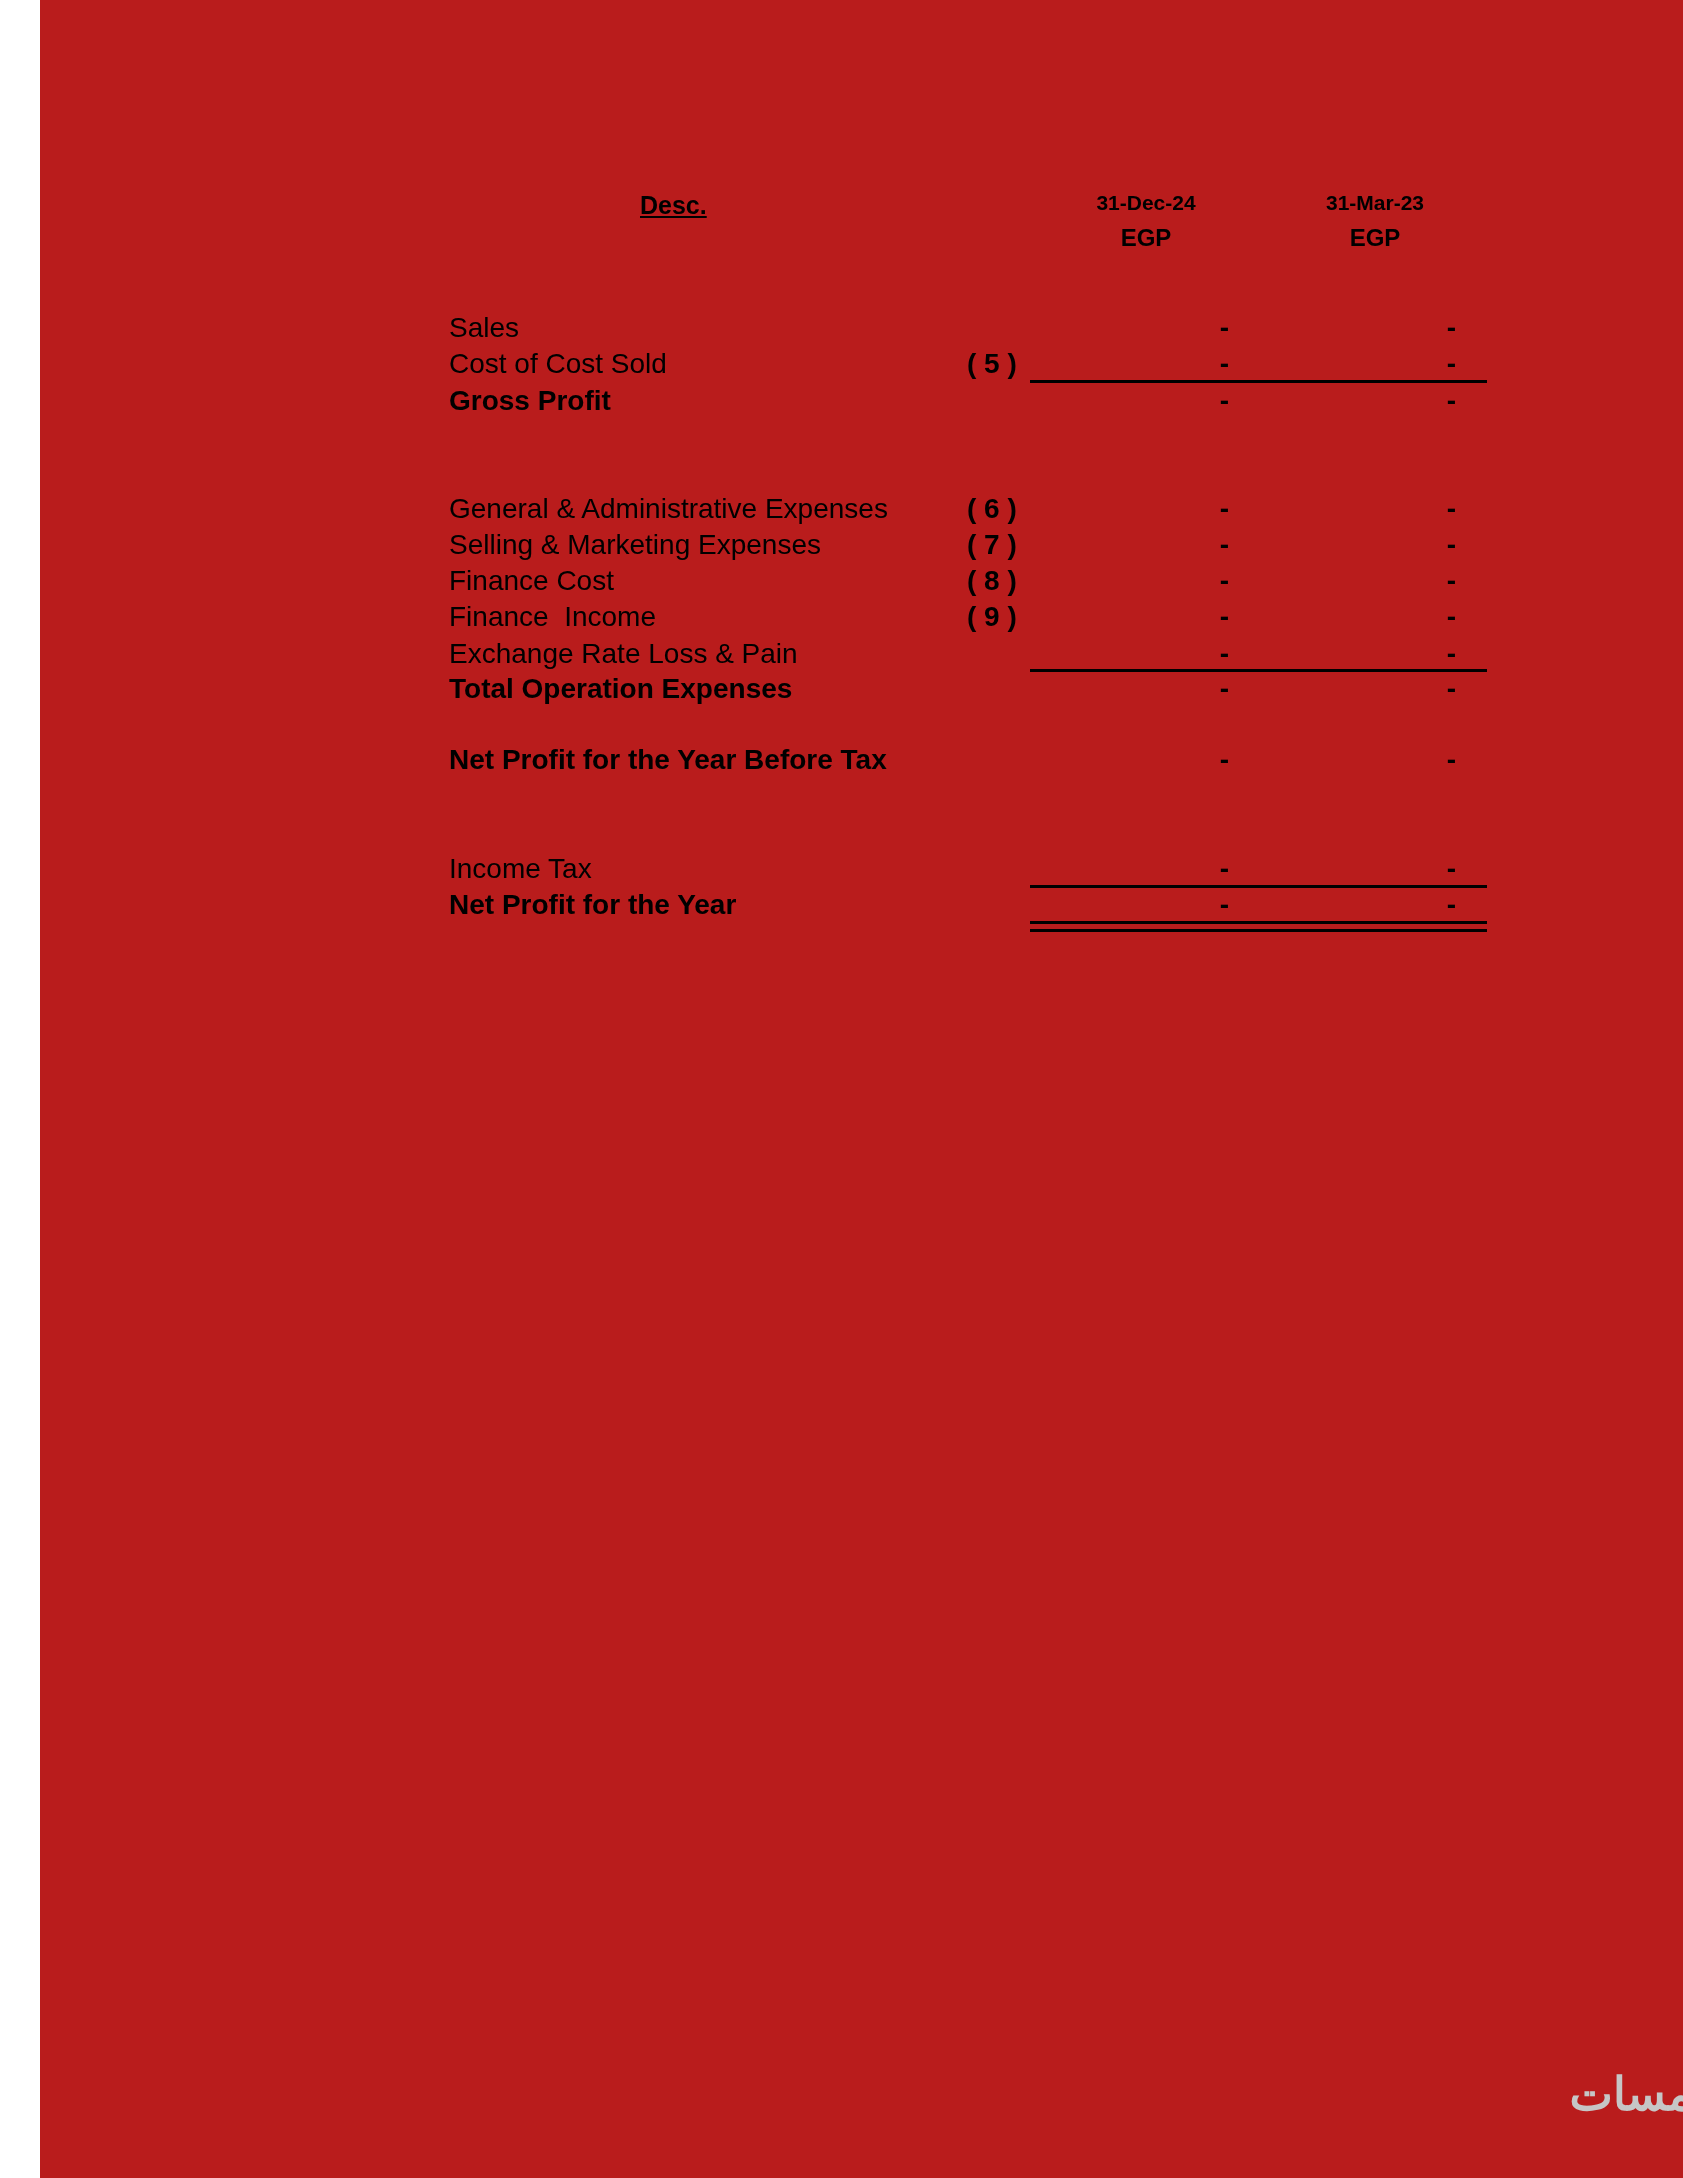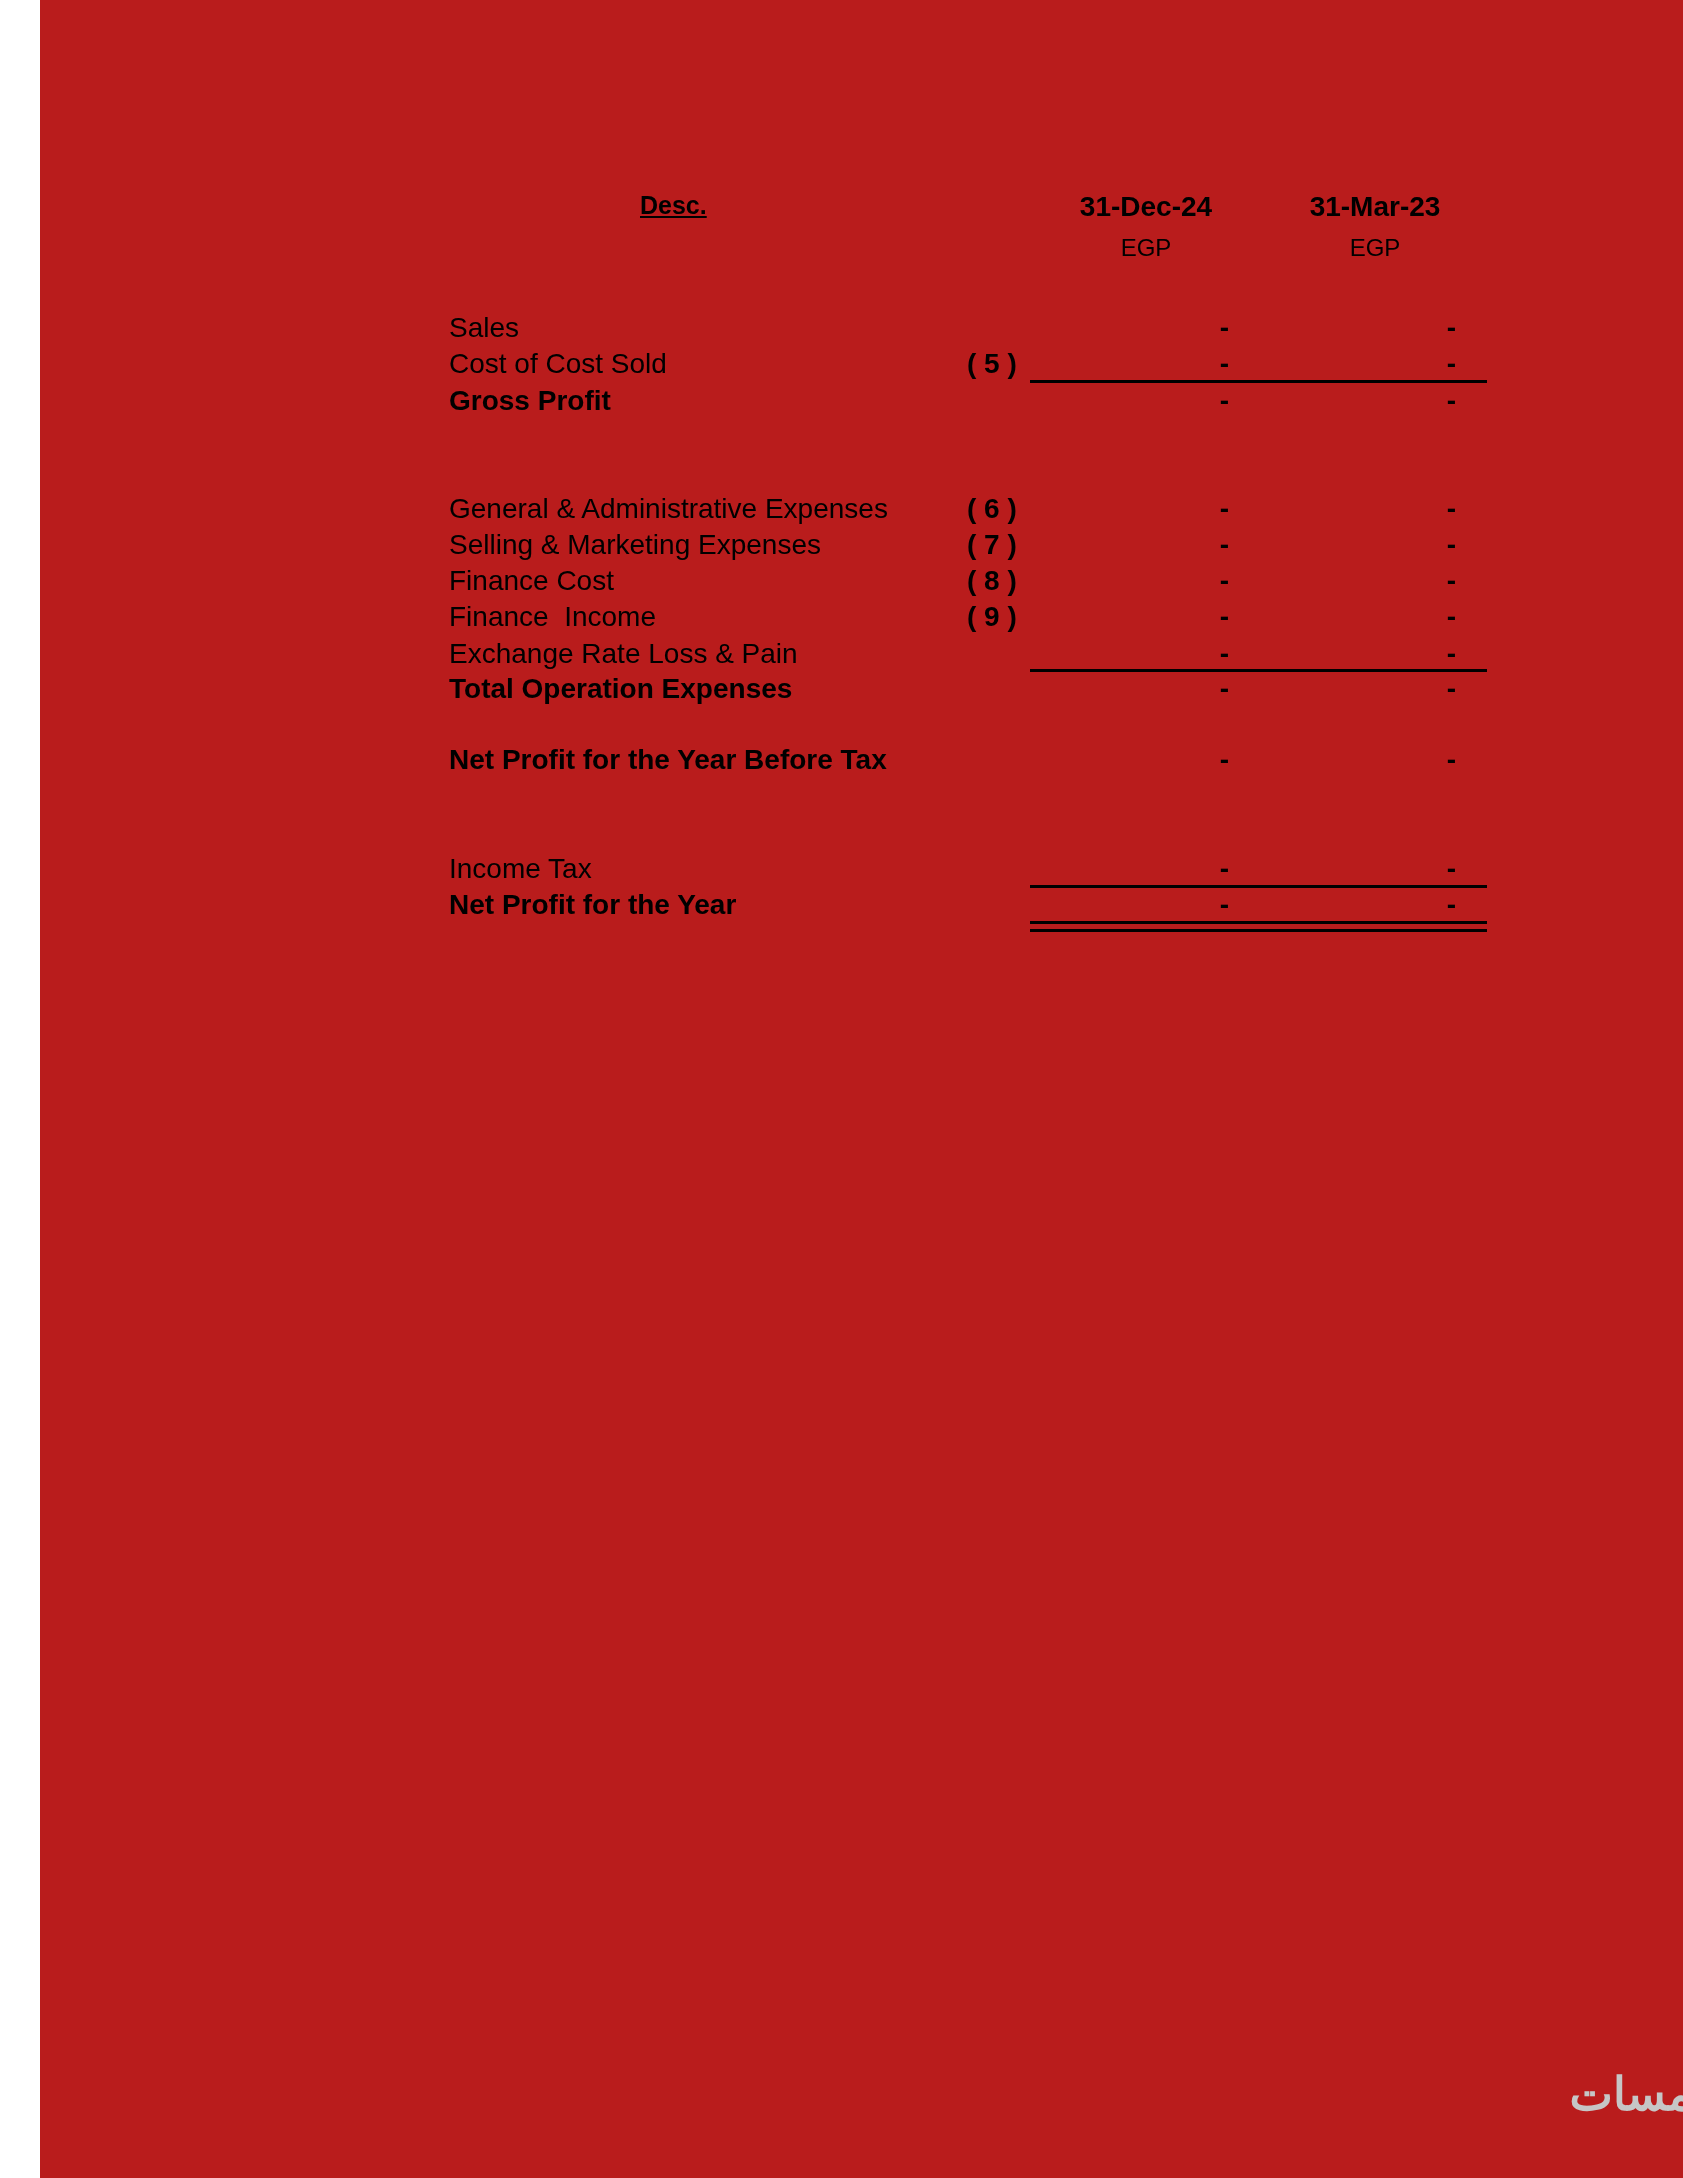--- a/index.html
+++ b/index.html
@@ -24,32 +24,32 @@
     top: 191px;
     font-size: 25px;
     font-weight: bold;
     text-decoration: underline;
   }
   .col-date {
     position: absolute;
     top: 191px;
     width: 168px;
     text-align: center;
-    font-size: 28px;
+    font-size: 21px;
     font-weight: bold;
   }
   .col-date.c1 { left: 1022px; }
   .col-date.c2 { left: 1251px; }
   .col-curr {
     position: absolute;
-    top: 234px;
+    top: 224px;
     width: 168px;
     text-align: center;
     font-size: 24px;
-    font-weight: normal;
+    font-weight: bold;
   }
   .col-curr.c1 { left: 1022px; }
   .col-curr.c2 { left: 1251px; }
   
   .row {
     position: absolute;
     left: 16px;
     width: 100%;
     height: 32px;
     line-height: 30px;

